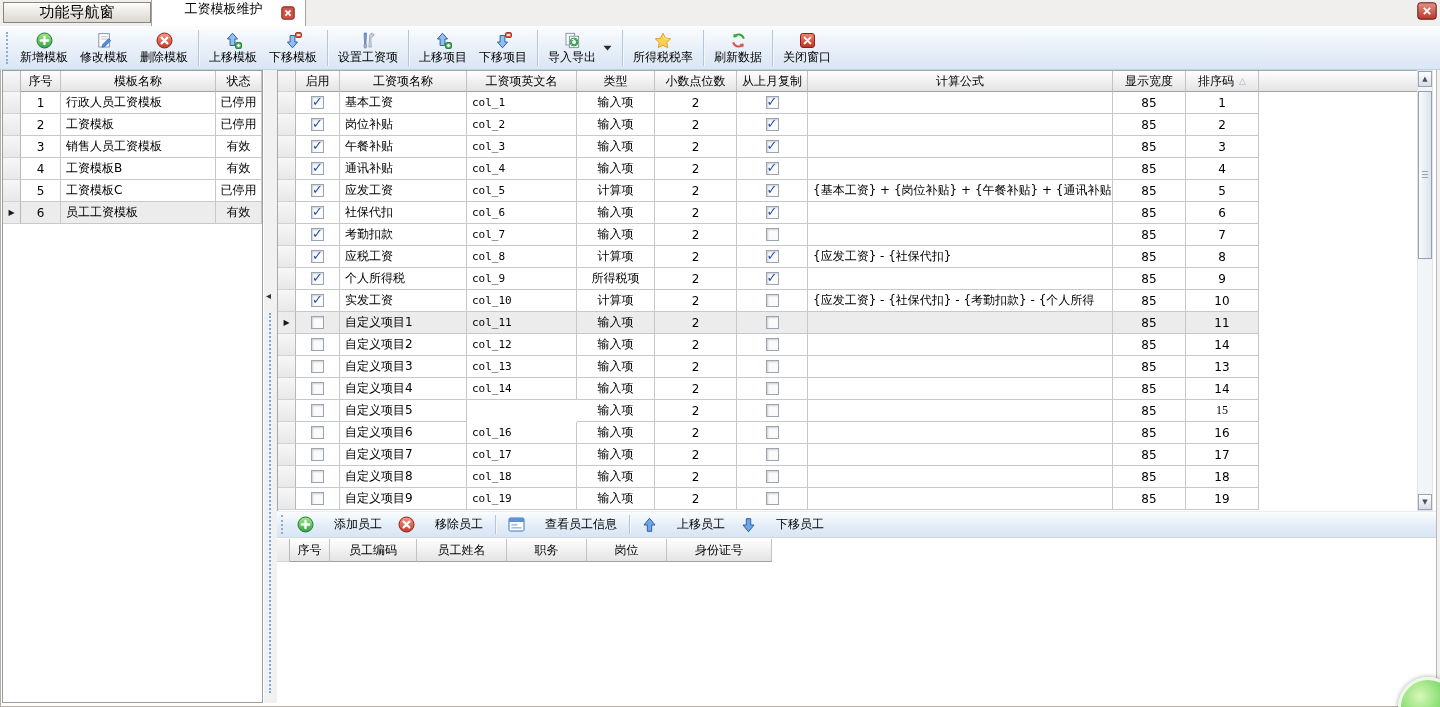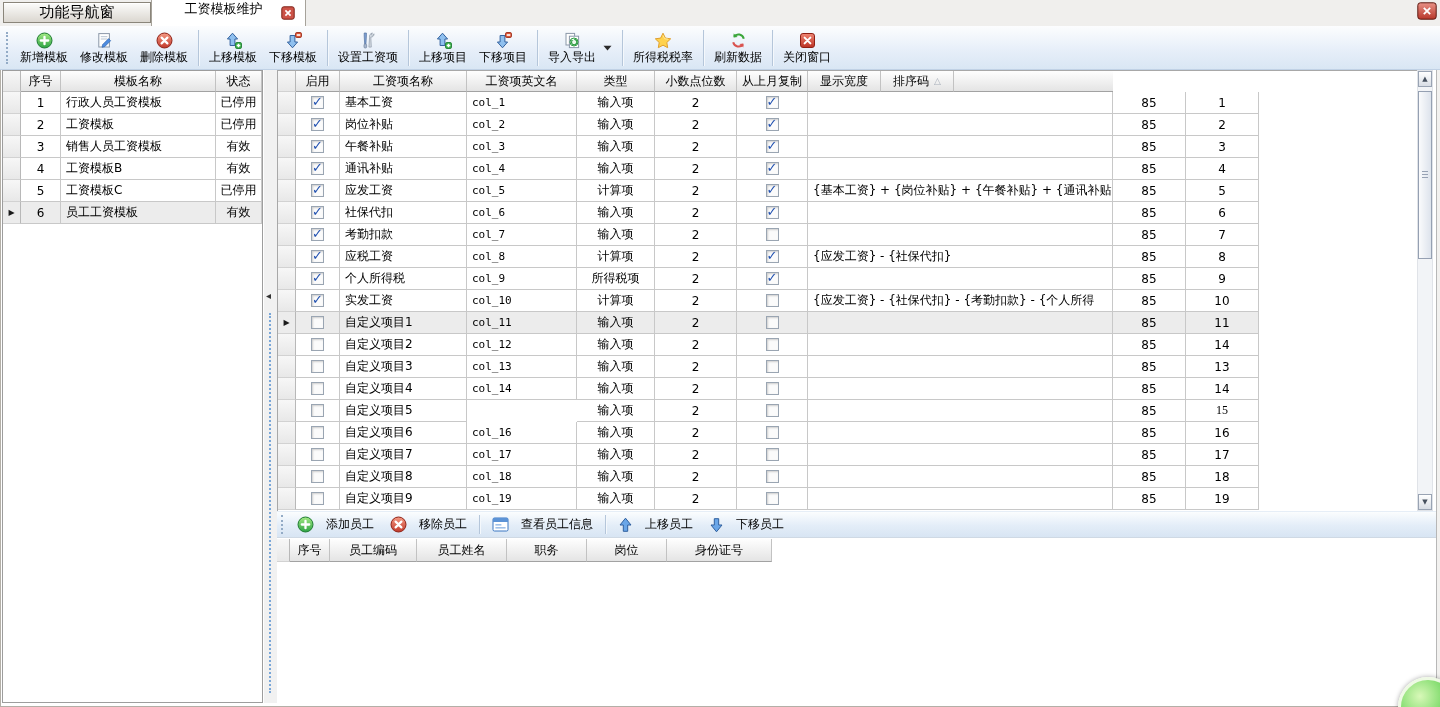--- a/index.html
+++ b/index.html
@@ -39,21 +39,21 @@
   .caret{margin-left:7px;display:flex;align-items:center;}
   
   .btoolbar{
     position:absolute;left:277px;top:511px;right:3px;height:27px;
     background:linear-gradient(#fbfdfe,#e3edf8 55%,#d8e5f3);
     border-top:1px solid #e6eef7;border-bottom:1px solid #cfd9e4;
     display:flex;align-items:center;padding-left:2px;
   }
   .btoolbar .grip{height:19px;}
   .btoolbar .tb-sep{height:19px;}
-  .bbtn{display:flex;align-items:center;gap:12px;padding:2px 8px;white-space:nowrap;}
+  .bbtn{display:flex;align-items:center;gap:20px;padding:2px 8px;white-space:nowrap;}
   
   .g-row{display:flex;height:22px;}
   .g-head{height:21px;}
   .c{
     border-right:1px solid #c8c8c8;border-bottom:1px solid #c8c8c8;background:#fff;
     display:flex;align-items:center;padding:0 5px;font-size:12px;
     white-space:nowrap;overflow:hidden;flex:0 0 auto;
   }
   .h{
     background:linear-gradient(#fefefe,#e4e4e4);
@@ -373,20 +373,21 @@
   <div class="grid-top">
     <div id="right-grid">
         <div class="g-row g-head">
           <div class="c h selc" style="width: 18px;"></div>
           <div class="c h" style="width: 44px;">启用</div>
           <div class="c h" style="width: 127px;">工资项名称</div>
           <div class="c h" style="width: 110px;">工资项英文名</div>
           <div class="c h" style="width: 78px;">类型</div>
           <div class="c h" style="width: 82px;">小数点位数</div>
           <div class="c h" style="width: 71px;">从上月复制</div>
+          <div class="c h" style="width: 305px;">计算公式</div>
           <div class="c h" style="width: 73px;">显示宽度</div>
           <div class="c h" style="width: 73px;">排序码<span class="sort-ind">△</span></div>
           <div class="c h filler" style="width: 159px;"></div>
         </div>
         <div class="g-row">
           <div class="c selc" style="width: 18px;"></div>
           <div class="c center" style="width: 44px;">
             <span class="cbx checked"></span>
           </div>
           <div class="c " style="width: 127px;">基本工资</div>

